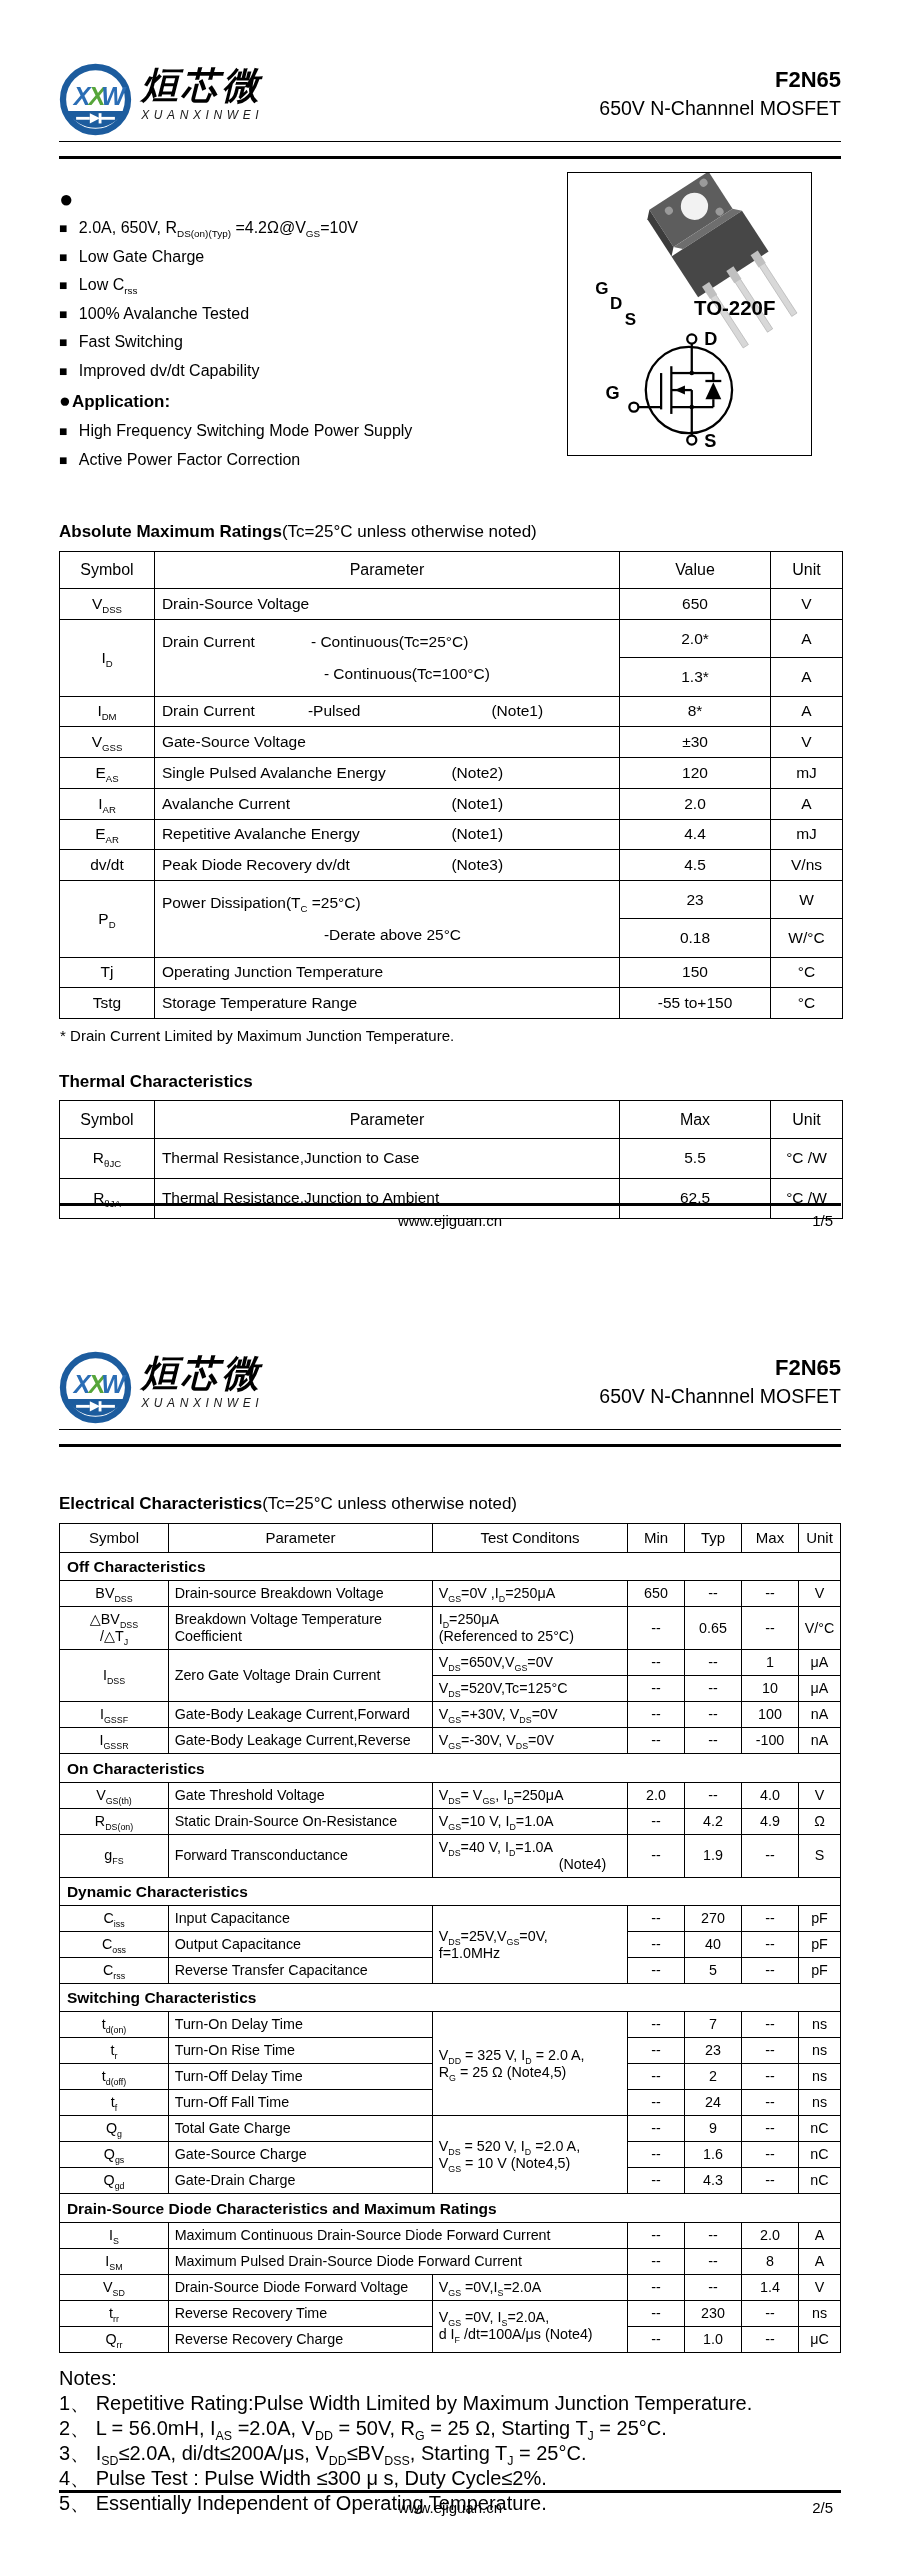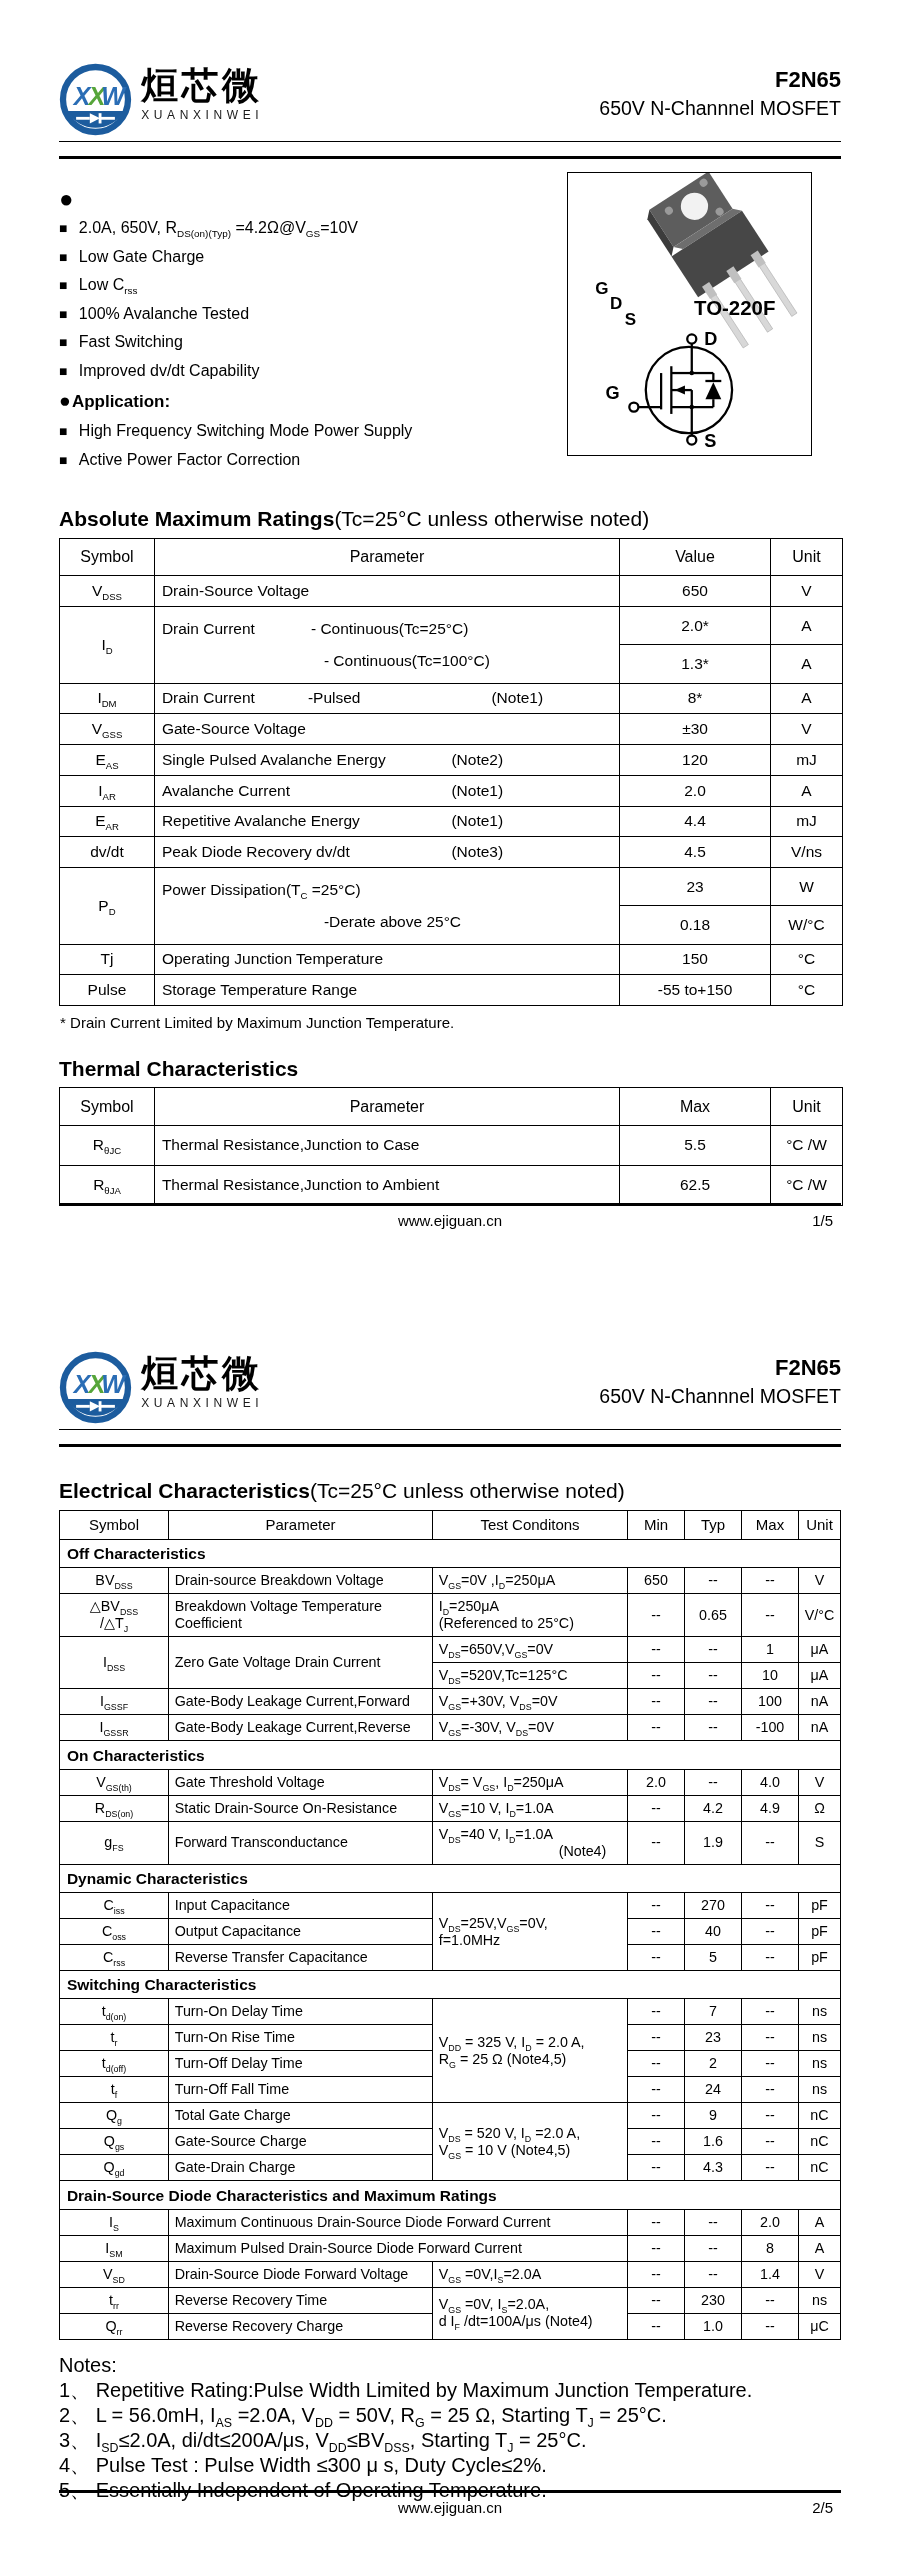--- a/index.html
+++ b/index.html
@@ -8,21 +8,21 @@
     font-family:"Liberation Sans", sans-serif;
   }
   .page{position:absolute;left:0;width:910px;height:1288px;background:#fff;overflow:hidden;}
   #page1{top:0;}
   #page2{top:1288px;}
 
   
   .header{position:absolute;top:63px;left:59px;width:782px;display:flex;justify-content:space-between;align-items:flex-start;}
   .logo{display:flex;align-items:flex-start;gap:9.2px;}
   .logo-mark{width:73px;height:73px;flex:0 0 auto;}
-  .logo-textcol{display:flex;flex-direction:column;}
+  .logo-textcol{display:flex;flex-direction:column;font-style:italic;}
   .logo-cn{font-size:37px;font-weight:bold;letter-spacing:3.4px;line-height:45px;}
   .logo-en{font-size:12px;letter-spacing:4.6px;color:#1a1a1a;line-height:15px;}
   .titles{text-align:right;margin-top:3.4px;}
   .part{font-size:22px;font-weight:bold;line-height:27.5px;}
   .subtitle{font-size:19.5px;line-height:29px;}
   .rule-thin{position:absolute;top:141px;left:59px;width:782px;height:1.1px;background:#000;}
   .rule-thick{position:absolute;top:156px;left:59px;width:782px;height:3.4px;background:#000;}
 
   
   .features{position:absolute;top:184px;left:59px;width:499px;font-size:16px;line-height:27.5px;}
@@ -30,21 +30,21 @@
   .feat-item{display:flex;align-items:baseline;}
   .sq{font-size:13.8px;margin-right:11.5px;flex:0 0 auto;}
   .app-head{display:flex;align-items:baseline;font-weight:bold;font-size:17px;line-height:30px;}
   .app-head .dot{font-size:19.5px;margin-right:1.1px;font-weight:normal;}
 
   
   .pkg{position:absolute;top:172px;left:567px;width:245px;height:284px;border:1.7px solid #000;box-sizing:border-box;}
   .pkg svg{display:block;width:100%;height:100%;}
 
   
-  .sec-title{font-size:21px;line-height:20.6px;margin:4px 0 8px 0;}
+  .sec-title{font-size:17px;line-height:20.6px;margin:17px 0 8px 0;}
   .sec-title .b{font-weight:bold;}
 
   
   table.dt{border-collapse:collapse;width:782px;table-layout:fixed;}
   table.dt td{border:1.1px solid #000;padding:5.7px 6.9px;font-size:15.5px;line-height:18.4px;vertical-align:middle;box-sizing:border-box;}
   table.dt td.c{text-align:center;}
   table.dt tr.head td{text-align:center;font-size:16px;padding:9.2px 6.9px;}
   .abs-wrap{position:absolute;top:505px;left:59px;width:782px;}
   .footnote{font-size:15px;line-height:23px;margin:4.6px 0 0 1.1px;}
   .thermal-title{margin-top:25px;}
@@ -339,21 +339,21 @@
         <td class="c">0.18</td>
         <td class="c">W/°C</td>
       </tr>
       <tr>
         <td class="c">Tj</td>
         <td>Operating Junction Temperature</td>
         <td class="c">150</td>
         <td class="c">°C</td>
       </tr>
       <tr>
-        <td class="c">Pulse</td>
+        <td class="c">Tstg</td>
         <td>Storage Temperature Range</td>
         <td class="c">-55 to+150</td>
         <td class="c">°C</td>
       </tr>
     </tbody>
       </table>
     <div class="footnote">* Drain Current Limited by Maximum Junction Temperature.</div>
 
     <div class="sec-title thermal-title">
       <span class="b">Thermal Characteristics</span>

